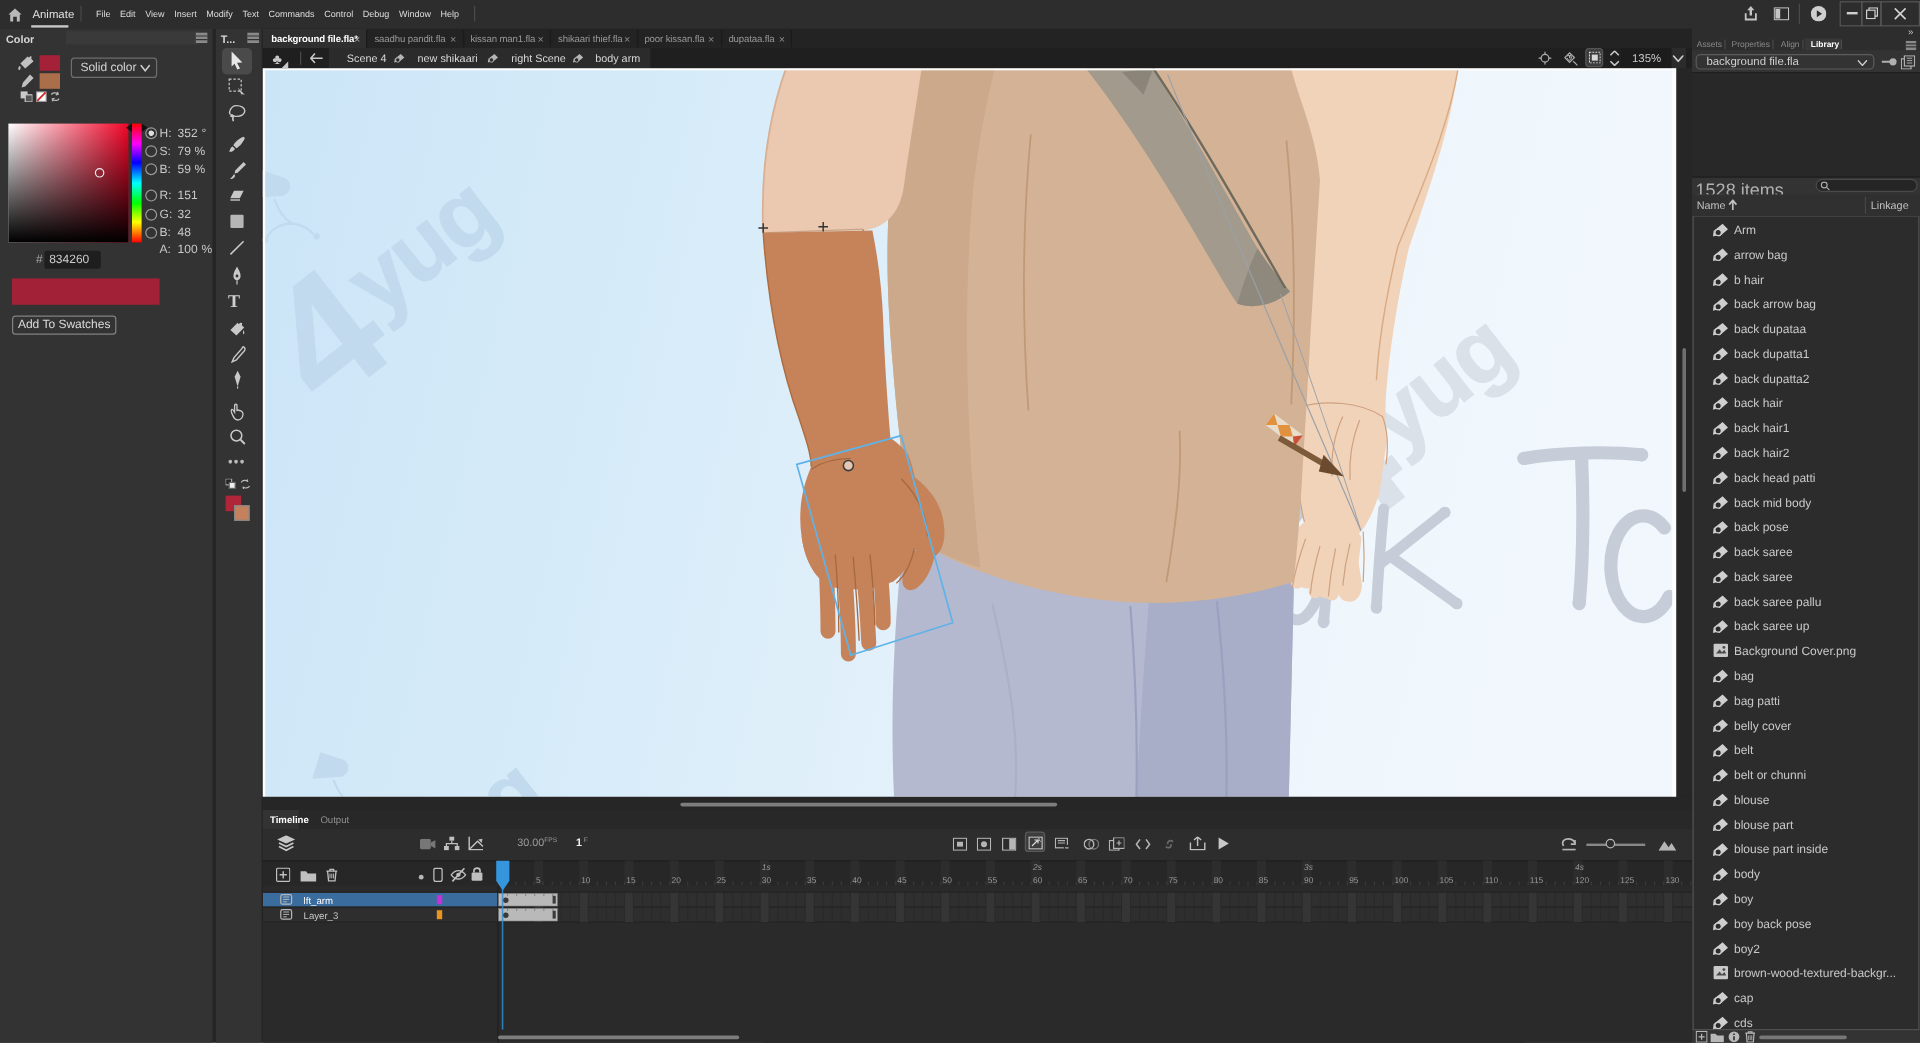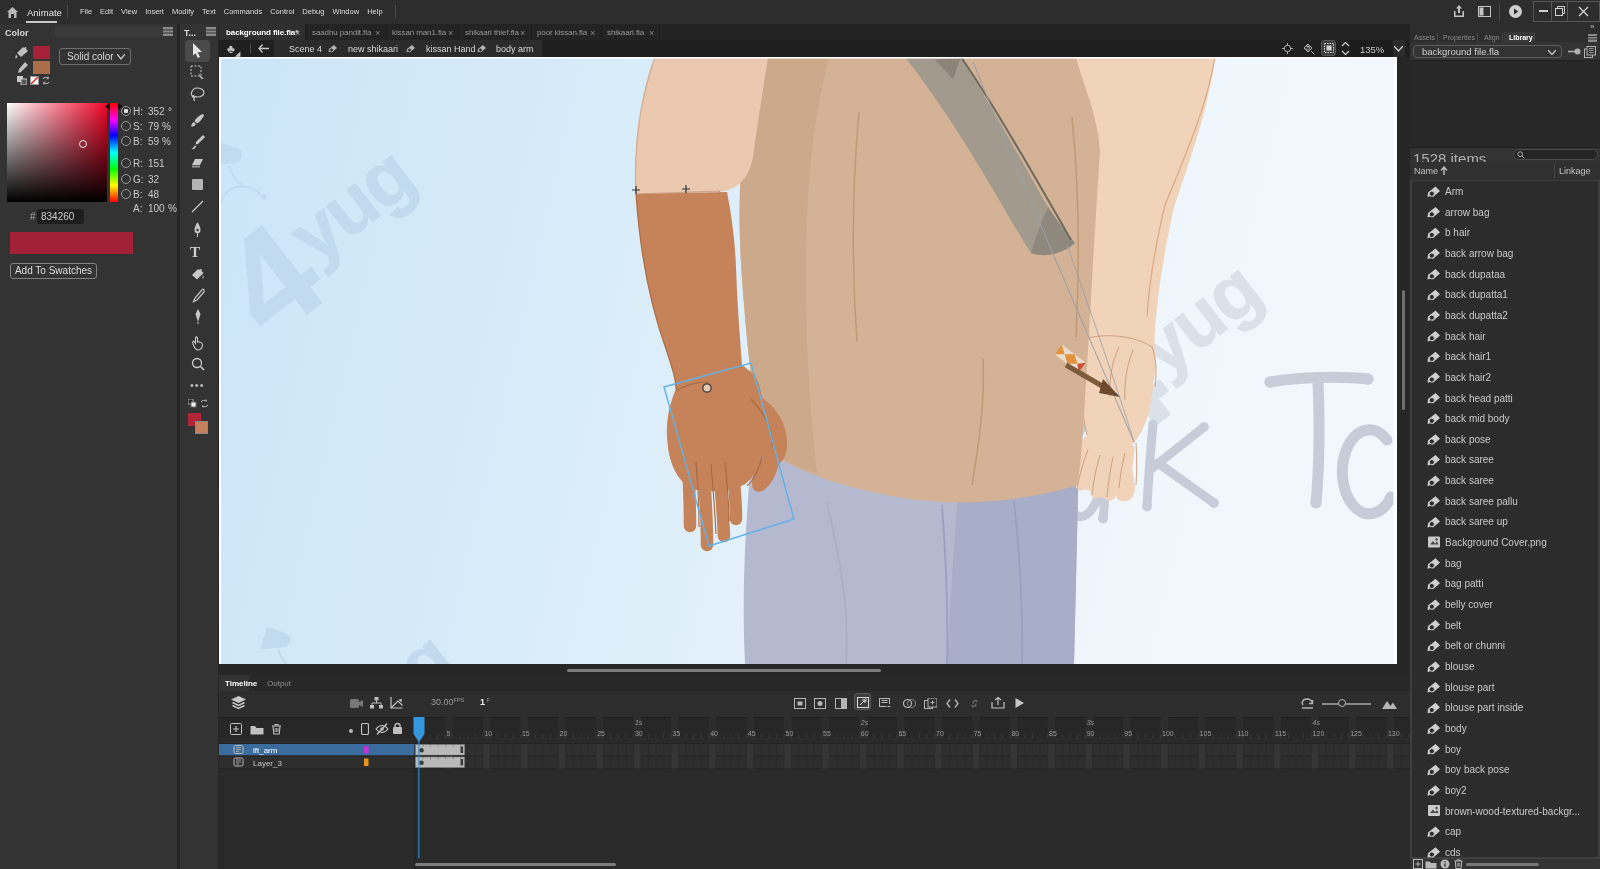--- a/index.html
+++ b/index.html
@@ -207,21 +207,21 @@
   <div class="abs" style="left:8px;top:389px;width:13px;height:13px;background:#b02538"></div>
   <div class="abs" style="left:15px;top:397px;width:13px;height:13px;background:#c5805c;border:1px solid #888"></div>
 </div>
 <div id="tabbar" class="abs">
   <div class="abs" style="left:0;top:0;width:86px;height:16px;background:#2f2f2f"></div>
   <div class="abs" style="left:7px;top:4px;font-size:8px;color:#fff;font-weight:bold;letter-spacing:-0.1px">background file.fla*</div>
   <div class="abs" style="left:93px;top:4px;font-size:8px;color:#989898;letter-spacing:-0.1px">saadhu pandit.fla</div>
   <div class="abs" style="left:173px;top:4px;font-size:8px;color:#989898;letter-spacing:-0.1px">kissan man1.fla</div>
   <div class="abs" style="left:246px;top:4px;font-size:8px;color:#989898;letter-spacing:-0.1px">shikaari thief.fla</div>
   <div class="abs" style="left:318px;top:4px;font-size:8px;color:#989898;letter-spacing:-0.1px">poor kissan.fla</div>
-  <div class="abs" style="left:388px;top:4px;font-size:8px;color:#989898;letter-spacing:-0.1px">shikaari.fla</div>
+  <div class="abs" style="left:388px;top:4px;font-size:8px;color:#989898;letter-spacing:-0.1px">dupataa.fla</div>
   <div class="abs" style="left:76px;top:4px;font-size:9px;color:#aaa">×</div>
   <div class="abs" style="left:156px;top:4px;font-size:9px;color:#888">×</div>
   <div class="abs" style="left:229px;top:4px;font-size:9px;color:#888">×</div>
   <div class="abs" style="left:301px;top:4px;font-size:9px;color:#888">×</div>
   <div class="abs" style="left:371px;top:4px;font-size:9px;color:#888">×</div>
   <div class="abs" style="left:430px;top:4px;font-size:9px;color:#888">×</div>
   <div class="abs" style="left:86px;top:1px;width:1px;height:14px;background:#1a1a1a"></div>
   <div class="abs" style="left:167px;top:1px;width:1px;height:14px;background:#1a1a1a"></div>
   <div class="abs" style="left:239px;top:1px;width:1px;height:14px;background:#1a1a1a"></div>
   <div class="abs" style="left:312px;top:1px;width:1px;height:14px;background:#1a1a1a"></div>
@@ -238,21 +238,21 @@
   <div class="abs" style="left:70px;top:4px;font-size:9px;color:#d8d8d8">Scene 4</div>
   <svg class="abs" style="left:109px;top:4px" width="10" height="9" viewBox="0 0 10 9">
       <path d="M1 5 L6 1 L9 4 L4 8 Z M1 5 L0.5 8 L3 7.5" fill="#b5b5b5"></path>
       <circle cx="3.5" cy="6" r="1.8" fill="#2b2b2b" stroke="#b5b5b5" stroke-width=".7"></circle>
     </svg>
   <div class="abs" style="left:129px;top:4px;font-size:9px;color:#d8d8d8">new shikaari</div>
   <svg class="abs" style="left:187px;top:4px" width="10" height="9" viewBox="0 0 10 9">
       <path d="M1 5 L6 1 L9 4 L4 8 Z M1 5 L0.5 8 L3 7.5" fill="#b5b5b5"></path>
       <circle cx="3.5" cy="6" r="1.8" fill="#2b2b2b" stroke="#b5b5b5" stroke-width=".7"></circle>
     </svg>
-  <div class="abs" style="left:207px;top:4px;font-size:9px;color:#d8d8d8">kissan Hand</div>
+  <div class="abs" style="left:207px;top:4px;font-size:9px;color:#d8d8d8">right Scene</div>
   <svg class="abs" style="left:258px;top:4px" width="10" height="9" viewBox="0 0 10 9">
       <path d="M1 5 L6 1 L9 4 L4 8 Z M1 5 L0.5 8 L3 7.5" fill="#b5b5b5"></path>
       <circle cx="3.5" cy="6" r="1.8" fill="#2b2b2b" stroke="#b5b5b5" stroke-width=".7"></circle>
     </svg>
   <div class="abs" style="left:277px;top:4px;font-size:9px;color:#d8d8d8">body arm</div>
   <svg class="abs" style="left:1063px;top:3px" width="11" height="11" viewBox="0 0 11 11">
       <circle cx="5.5" cy="5.5" r="3.2" fill="none" stroke="#b0b0b0"></circle>
       <path d="M5.5 0 V2.5 M5.5 8.5 V11 M0 5.5 H2.5 M8.5 5.5 H11" stroke="#b0b0b0"></path>
     </svg>
   <svg class="abs" style="left:1083px;top:2px" width="13" height="13" viewBox="0 0 13 13">

